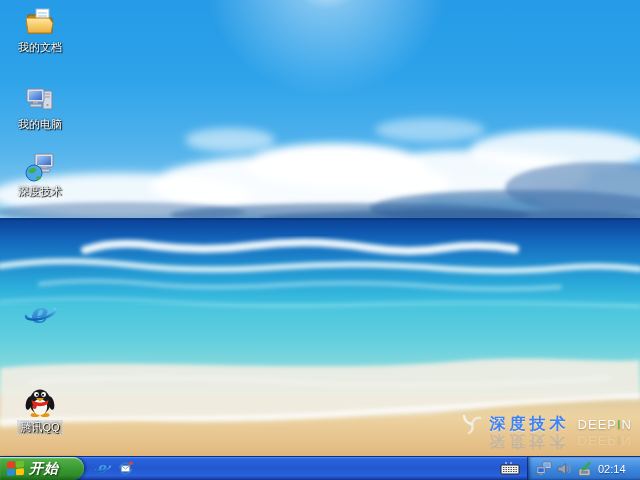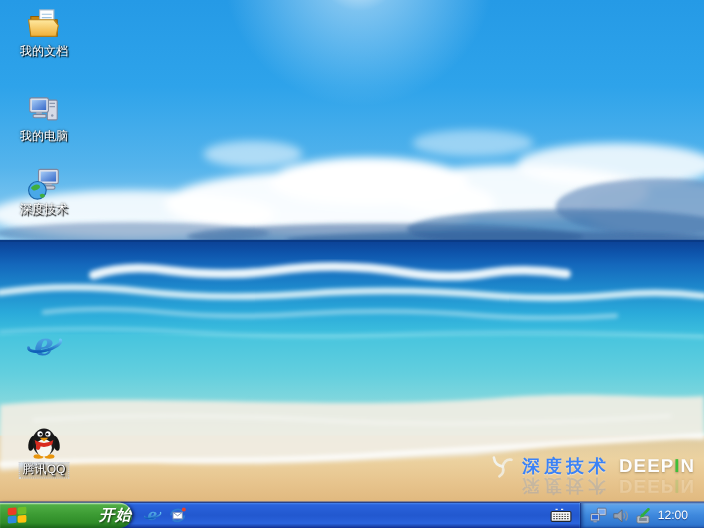--- a/index.html
+++ b/index.html
@@ -21,42 +21,42 @@
   .sand{position:absolute;left:0;top:396px;width:640px;height:61px;
     background:linear-gradient(180deg,#ddcba2 0%,#ecd2a0 35%,#e7c48d 70%,#e0b87e 100%);}
   .wavesvg{position:absolute;left:0;top:226px;}
   .foamsvg{position:absolute;left:0;top:352px;}
 
   
   .watermark{position:absolute;top:413px;right:8px;display:flex;align-items:center;gap:7px;}
   .wm-text{display:flex;align-items:baseline;gap:8px;}
   .wm-cn{font-size:16px;font-weight:bold;letter-spacing:4px;color:#3b82f6;
     text-shadow:0 1px 1px rgba(255,255,255,.55);}
-  .wm-en{font-size:17px;font-weight:700;letter-spacing:1px;color:#fdfdfd;
+  .wm-en{font-size:13px;font-weight:400;letter-spacing:1px;color:#fdfdfd;
     text-shadow:0 1px 2px rgba(90,70,40,.45);}
   .wm-en .grn{color:#3fbf3a;}
   .wm-mirror{position:absolute;top:17px;left:29px;transform:scaleY(-1);
     opacity:.18;filter:blur(.4px);}
 
   
   .icon-entry{position:absolute;left:2px;width:76px;display:flex;flex-direction:column;
     align-items:center;cursor:default;}
   .icon-art{width:34px;height:34px;display:flex;align-items:center;justify-content:center;}
   .icon-label{margin-top:2px;max-width:72px;text-align:center;font-size:11px;line-height:13px;
     color:#fff;text-shadow:1px 1px 1px #000,0 0 2px rgba(0,0,0,.85);padding:0 2px;}
   .icon-label.selected{border:1px dotted #d8d8d8;background:rgba(49,106,197,.15);}
 
   
   .taskbar{position:absolute;left:0;bottom:0;width:640px;height:23px;display:flex;align-items:center;
     background:linear-gradient(180deg,#5e94ef 0%,#3a77e8 4%,#2a63dc 9%,#2258cf 50%,#2a63dc 82%,#1c46ae 93%,#122f93 100%);
     border-top:1px solid #0c2f90;}
-  .start-btn{height:23px;width:120px;display:flex;align-items:center;gap:18px;padding-left:6px;box-sizing:border-box;
+  .start-btn{height:23px;width:84px;display:flex;align-items:center;gap:4px;padding-left:6px;box-sizing:border-box;
     border-radius:0 12px 12px 0;cursor:pointer;
     background:linear-gradient(180deg,#8ed486 0%,#4fae45 10%,#3d9c34 45%,#2f8c28 80%,#1d6a1b 97%);
-    box-shadow:inset 0 1px 1px rgba(255,255,255,.5),2px 0 3px rgba(0,0,40,.4);justify-content:space-between;}
+    box-shadow:inset 0 1px 1px rgba(255,255,255,.5),2px 0 3px rgba(0,0,40,.4);}
   .start-label{font-size:14px;font-weight:bold;font-style:italic;color:#fff;
     text-shadow:1px 1px 2px rgba(0,0,0,.65);letter-spacing:1px;}
   .quick-launch{display:flex;align-items:center;gap:6px;margin-left:10px;}
   .ql-icon{width:17px;height:17px;display:flex;align-items:center;justify-content:center;cursor:pointer;}
   .tb-spacer{flex:1;}
   .lang-ind{width:26px;height:20px;display:flex;align-items:center;justify-content:center;cursor:pointer;margin-right:4px;}
   .tray{height:23px;width:113px;display:flex;align-items:center;gap:3px;padding-left:8px;box-sizing:border-box;
     background:linear-gradient(180deg,#8cc0f5 0%,#5aa2ec 12%,#3e88dd 50%,#2f76cf 88%,#2a66bb 100%);
     box-shadow:inset 3px 0 3px rgba(5,20,90,.45),inset 1px 0 1px rgba(10,30,110,.7);}
   .tray-icon{width:17px;height:17px;display:flex;align-items:center;justify-content:center;cursor:pointer;}
@@ -291,17 +291,17 @@
         </svg>
       </div>
       <div class="tray-icon">
         <svg width="16" height="16" viewBox="0 0 16 16">
           <rect x="3" y="8" width="11" height="6.5" rx="1.2" fill="#b7bfc9" stroke="#6a7582" stroke-width=".8"></rect>
           <rect x="5" y="9.8" width="7" height="2.8" fill="#7e8994"></rect>
           <path d="M13.5 2 L8 7.5" stroke="#2fae3e" stroke-width="2.4" stroke-linecap="round"></path>
           <polygon points="5.5,10 10,8.4 7.2,5.8" fill="#2fae3e"></polygon>
         </svg>
       </div>
-      <div class="tray-clock">12:00</div>
+      <div class="tray-clock">02:14</div>
     </div>
   </div>
 
 </div>
 
 </body></html>

